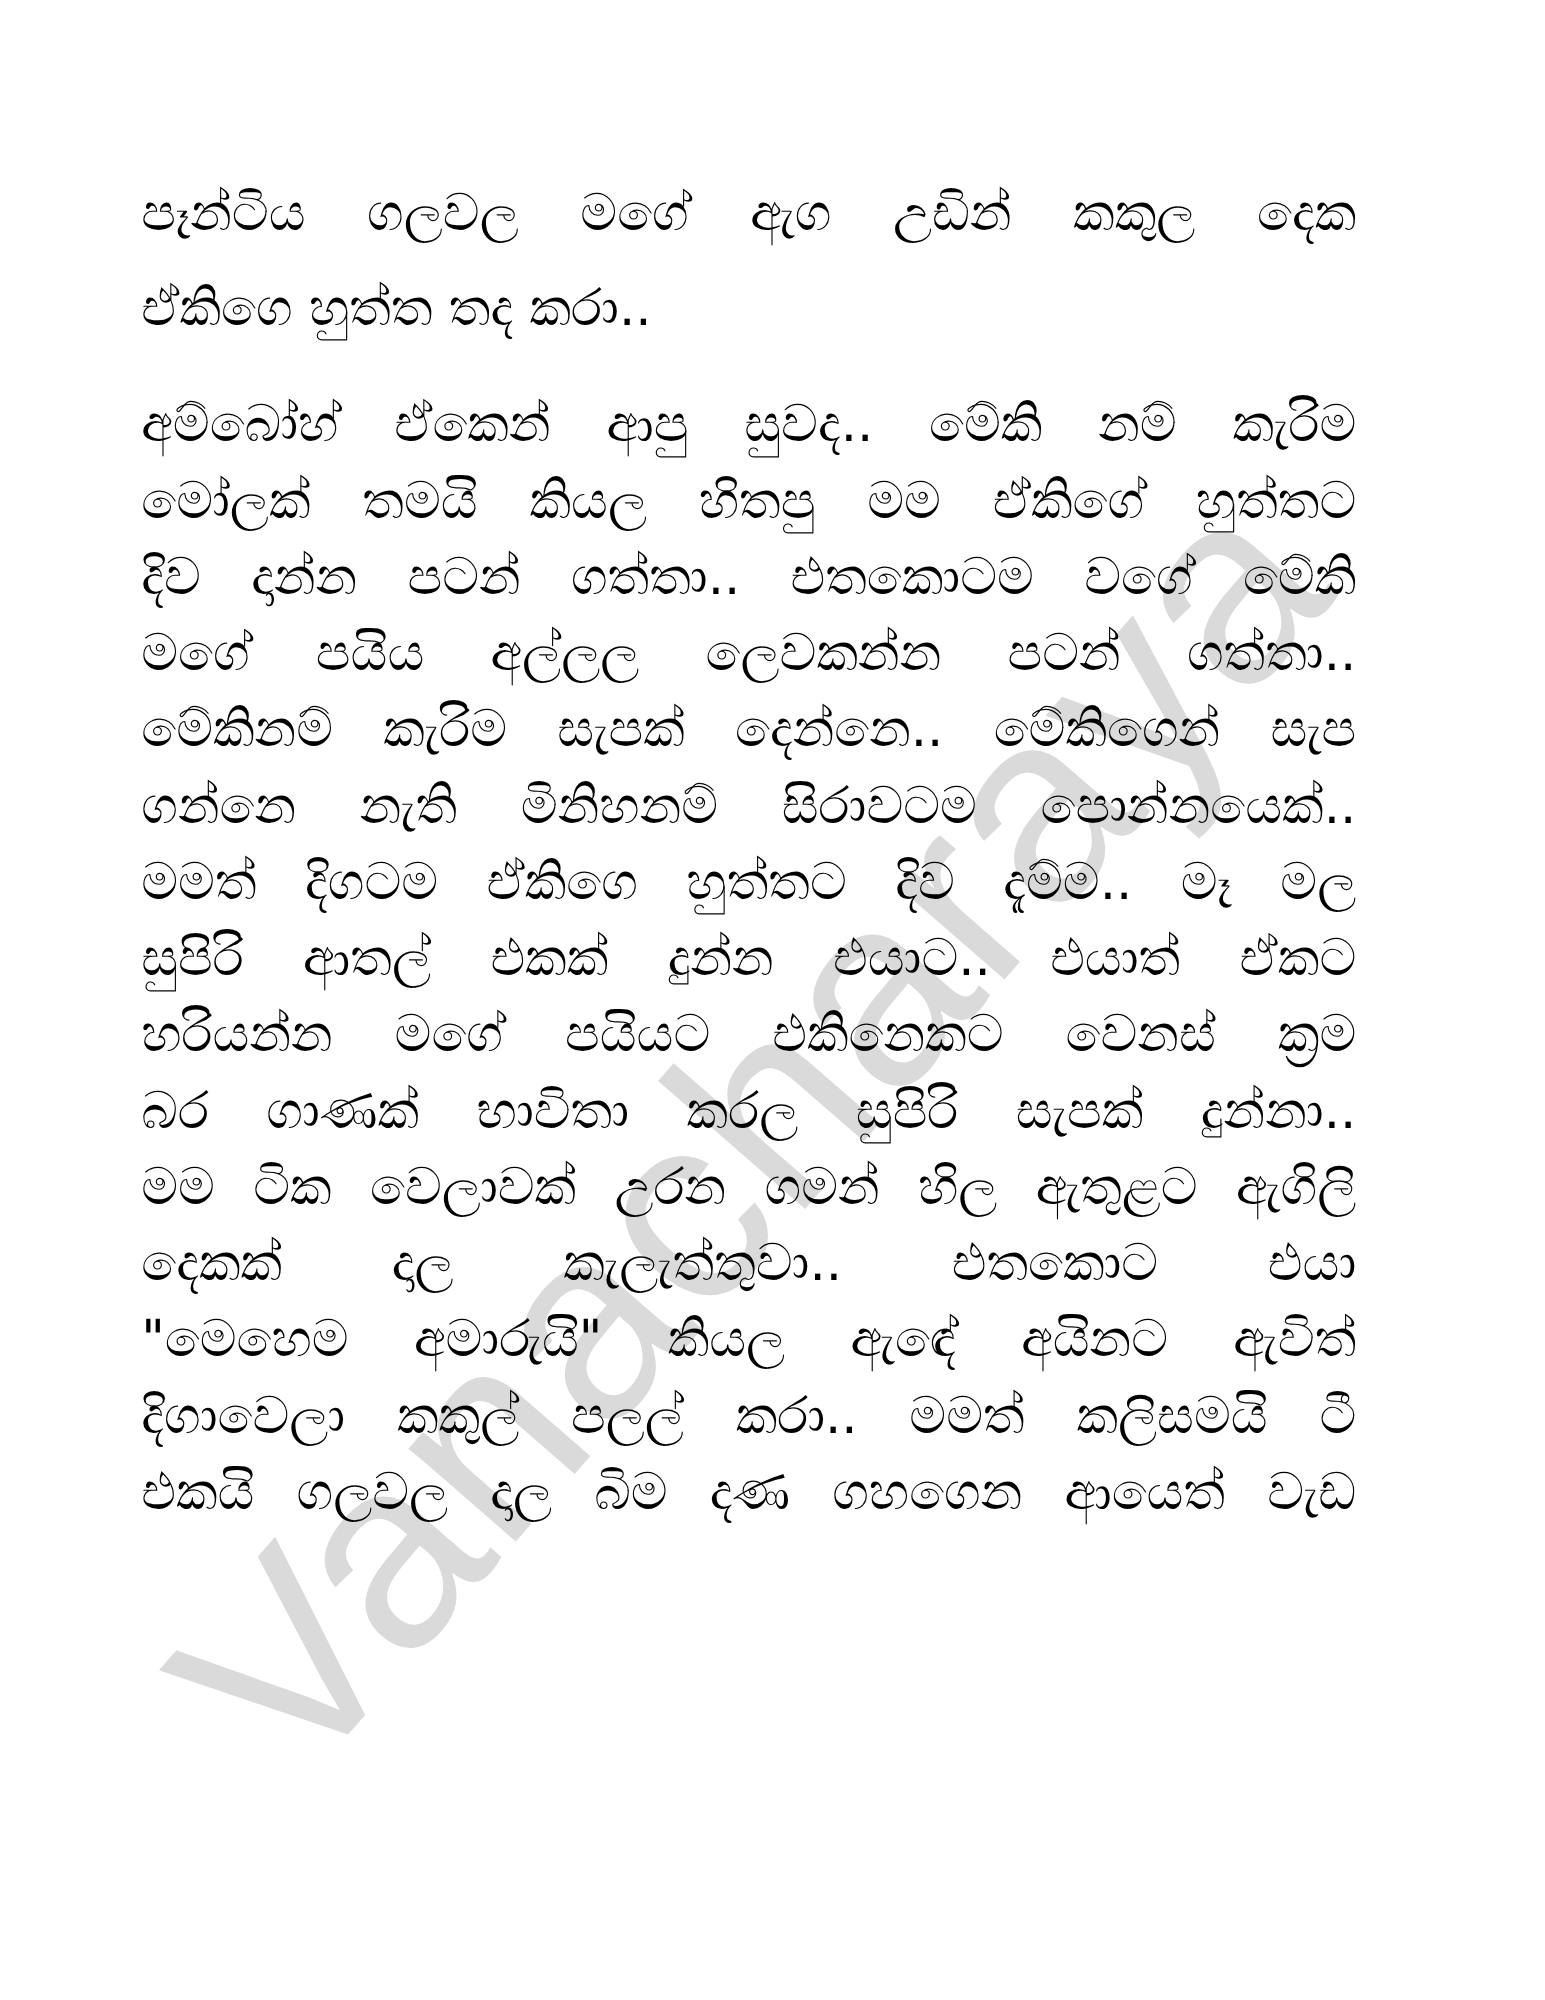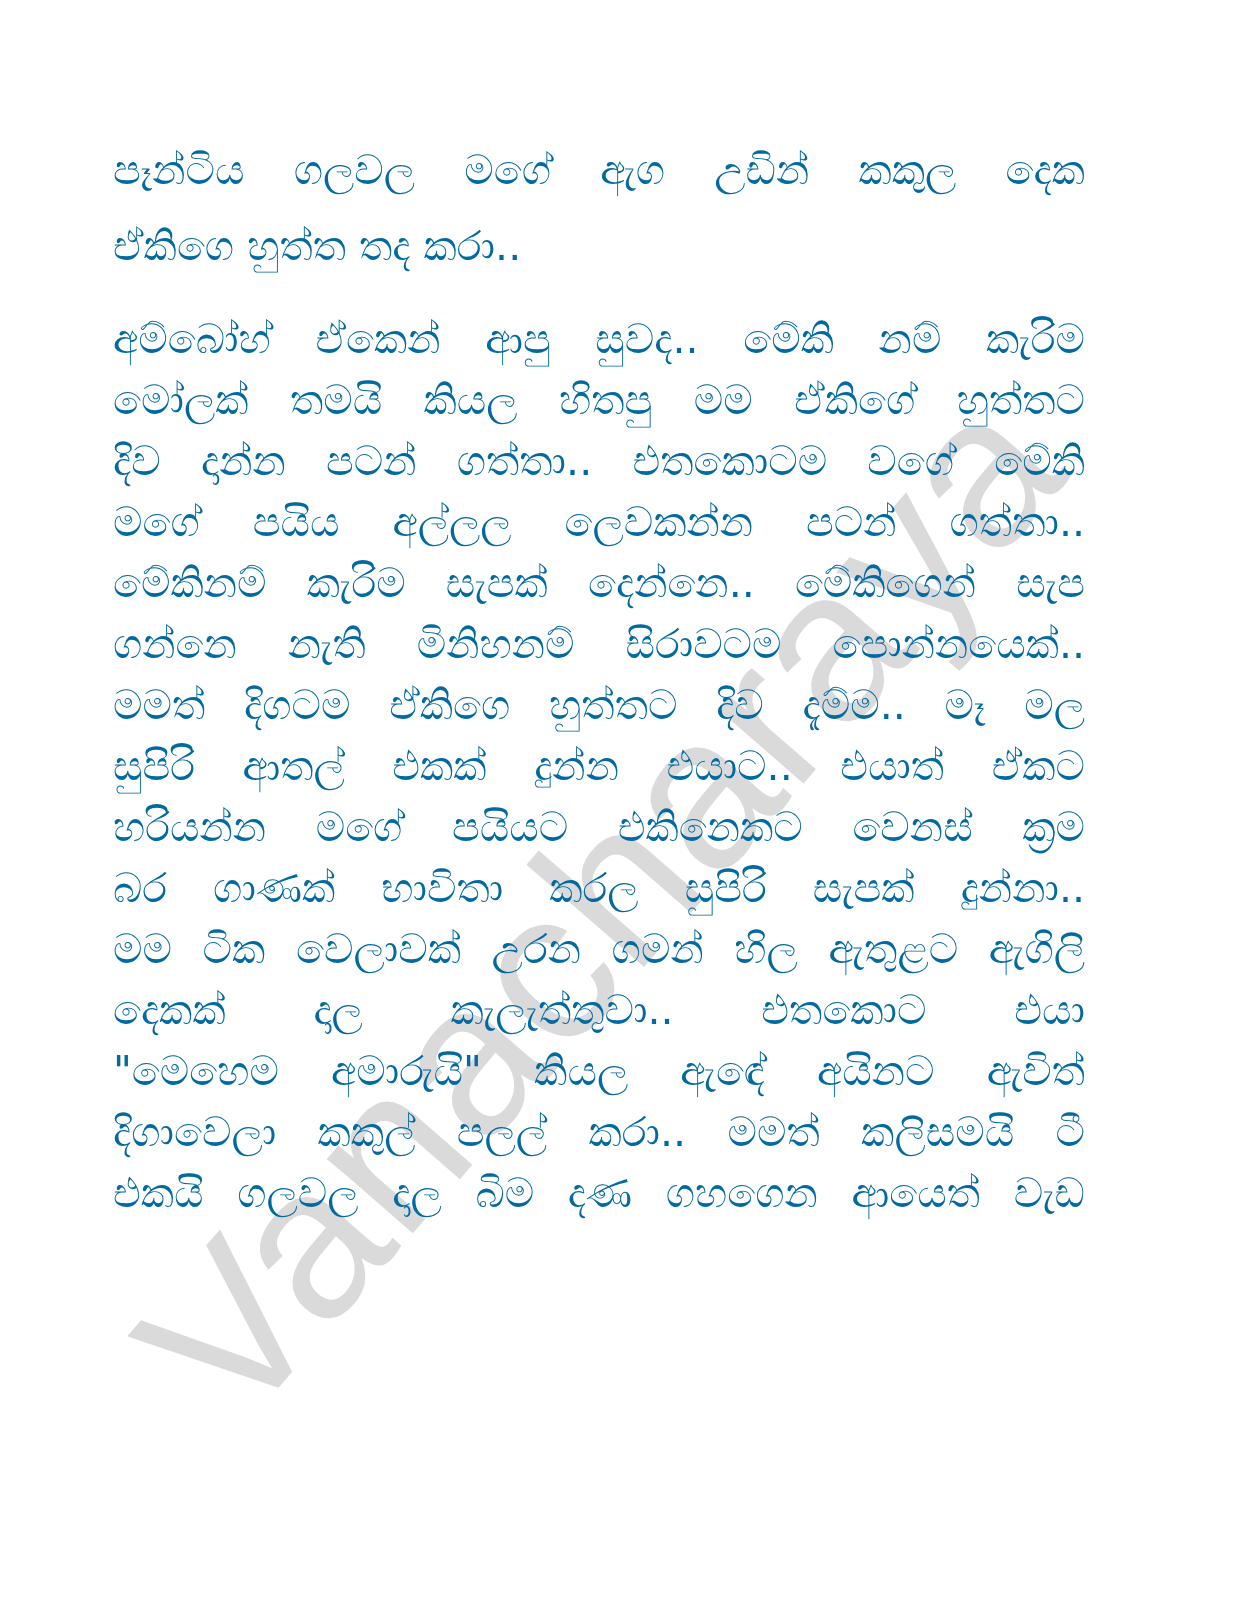--- a/index.html
+++ b/index.html
@@ -29,21 +29,21 @@
     white-space: nowrap;
     z-index: 0;
     user-select: none;
   }
   .content {
     position: absolute;
     left: 113px;
     top: 138px;
     width: 972px;
     z-index: 1;
-    color: #0369a1;
+    color: #000000;
   }
   .paragraph { margin: 0; }
   .paragraph.p1 { margin-bottom: 30px; }
   .line {
     font-size: 41px;
     text-align: justify;
     text-align-last: justify;
     text-justify: inter-word;
     overflow: hidden;
     white-space: normal;

